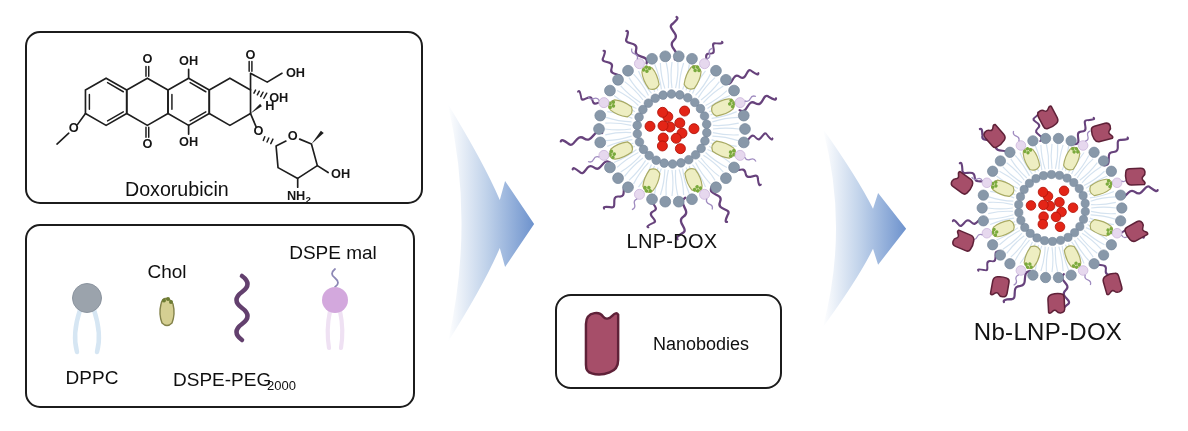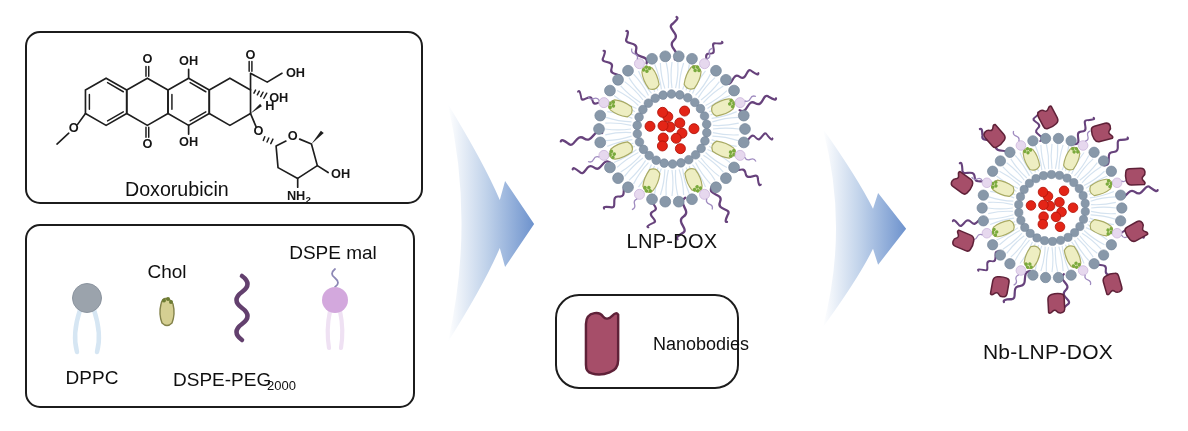--- a/index.html
+++ b/index.html
@@ -2,21 +2,21 @@
 <html style="--ink: #111111; --outline: #1c1c1c; --head: #8898a9; --head_border: #74859a; --tail: #d5e3f0; --dox: #e32517; --dox_border: #b2150b; --chol_fill: #eeeec2; --chol_border: #a9aa63; --chol_dot: #7aaa3d; --peg: #67427c; --mal: #e6d8ee; --mal_border: #cfbade; --mal_stem: #a08cc0; --nanobody: #a64e69; --nanobody_border: #5f2138; --arrow_light: #ffffff; --arrow_mid: #c0d2ea; --arrow_deep: #6d92cd; --dppc_head: #9ba3ac; --dppc_head_border: #8b949f; --dppc_tail: #d6e6f3; --chol_legend_fill: #d5cf92; --chol_legend_border: #83824a; --chol_legend_dot: #6d7c33; --peg_legend: #63406e; --mal_legend_head: #d3a8dd; --mal_legend_tail: #efe1f3; --mal_legend_stem: #8c87b5;"><head>
 <meta charset="utf-8">
 <style>
   html,body{margin:0;padding:0;background:#ffffff;}
   .stage{position:relative;width:1188px;height:431px;background:#fff;overflow:hidden;
          font-family:"Liberation Sans",sans-serif;color:var(--ink,#111);}
   .panel{position:absolute;background:#fff;border:2.5px solid var(--outline,#1c1c1c);
          border-radius:15px;box-sizing:border-box;}
   .box-dox{left:25px;top:31px;width:398px;height:173px;}
   .box-lipids{left:25px;top:224px;width:390px;height:184px;}
-  .box-nb{left:555px;top:294px;width:184px;height:95px;border-width:2px;border-radius:24px;}
+  .box-nb{left:555px;top:294px;width:227px;height:95px;border-width:2px;border-radius:16px;}
   .panel>svg{display:block;width:100%;height:100%;}
   .abs{position:absolute;}
   .plabel{position:absolute;font-weight:normal;font-size:20px;color:#111;text-align:center;
           letter-spacing:.3px;white-space:nowrap;}
   .arrow{position:absolute;}
   
   .bond{stroke:#1e1e1e;stroke-width:1.7;fill:none;stroke-linecap:round;}
   .bond2{stroke:#1e1e1e;stroke-width:1.5;fill:none;stroke-linecap:round;}
   .wedge{fill:#1e1e1e;stroke:none;}
   .chem{font-size:13px;font-weight:600;fill:#161616;text-anchor:middle;}
@@ -602,15 +602,15 @@
         <path d="M -6.5,10 Q -9.5,9.5 -9.5,6 L -9.5,-5.5 Q -9.5,-9.5 -5.5,-10 Q -2.5,-10.3 -1,-8 Q 1,-5.5 4,-8.5 Q 6,-10.5 7.5,-9 L 7.5,4.5 Q 7.5,8.5 3.5,9.7 Q -1.5,11.2 -6.5,10 Z" fill="#a64e69" stroke="#5f2138" stroke-width="1.6" stroke-linejoin="round" transform="translate(118.48994967025011,214.93908270190957) rotate(177)"></path>
         <path d="M -6.5,10 Q -9.5,9.5 -9.5,6 L -9.5,-5.5 Q -9.5,-9.5 -5.5,-10 Q -2.5,-10.3 -1,-8 Q 1,-5.5 4,-8.5 Q 6,-10.5 7.5,-9 L 7.5,4.5 Q 7.5,8.5 3.5,9.7 Q -1.5,11.2 -6.5,10 Z" fill="#a64e69" stroke="#5f2138" stroke-width="1.6" stroke-linejoin="round" transform="translate(59.63990255639608,197.07471968294914) rotate(190)"></path>
         <path d="M -6.5,10 Q -9.5,9.5 -9.5,6 L -9.5,-5.5 Q -9.5,-9.5 -5.5,-10 Q -2.5,-10.3 -1,-8 Q 1,-5.5 4,-8.5 Q 6,-10.5 7.5,-9 L 7.5,4.5 Q 7.5,8.5 3.5,9.7 Q -1.5,11.2 -6.5,10 Z" fill="#a64e69" stroke="#5f2138" stroke-width="1.6" stroke-linejoin="round" transform="translate(22.91012316298098,148.51797404591554) rotate(293)"></path>
         <path d="M -6.5,10 Q -9.5,9.5 -9.5,6 L -9.5,-5.5 Q -9.5,-9.5 -5.5,-10 Q -2.5,-10.3 -1,-8 Q 1,-5.5 4,-8.5 Q 6,-10.5 7.5,-9 L 7.5,4.5 Q 7.5,8.5 3.5,9.7 Q -1.5,11.2 -6.5,10 Z" fill="#a64e69" stroke="#5f2138" stroke-width="1.6" stroke-linejoin="round" transform="translate(21.757615493983067,88.2631764857511) rotate(306)"></path>
         <path d="M -6.5,10 Q -9.5,9.5 -9.5,6 L -9.5,-5.5 Q -9.5,-9.5 -5.5,-10 Q -2.5,-10.3 -1,-8 Q 1,-5.5 4,-8.5 Q 6,-10.5 7.5,-9 L 7.5,4.5 Q 7.5,8.5 3.5,9.7 Q -1.5,11.2 -6.5,10 Z" fill="#a64e69" stroke="#5f2138" stroke-width="1.6" stroke-linejoin="round" transform="translate(55.89649836873683,39.35096765375468) rotate(319)"></path>
         <path d="M -6.5,10 Q -9.5,9.5 -9.5,6 L -9.5,-5.5 Q -9.5,-9.5 -5.5,-10 Q -2.5,-10.3 -1,-8 Q 1,-5.5 4,-8.5 Q 6,-10.5 7.5,-9 L 7.5,4.5 Q 7.5,8.5 3.5,9.7 Q -1.5,11.2 -6.5,10 Z" fill="#a64e69" stroke="#5f2138" stroke-width="1.6" stroke-linejoin="round" transform="translate(111.68454781326243,20.05787143318591) rotate(332)"></path>
         <path d="M -6.5,10 Q -9.5,9.5 -9.5,6 L -9.5,-5.5 Q -9.5,-9.5 -5.5,-10 Q -2.5,-10.3 -1,-8 Q 1,-5.5 4,-8.5 Q 6,-10.5 7.5,-9 L 7.5,4.5 Q 7.5,8.5 3.5,9.7 Q -1.5,11.2 -6.5,10 Z" fill="#a64e69" stroke="#5f2138" stroke-width="1.6" stroke-linejoin="round" transform="translate(167.5641329262502,37.07046817982609) rotate(435)"></path>
         <path d="M -6.5,10 Q -9.5,9.5 -9.5,6 L -9.5,-5.5 Q -9.5,-9.5 -5.5,-10 Q -2.5,-10.3 -1,-8 Q 1,-5.5 4,-8.5 Q 6,-10.5 7.5,-9 L 7.5,4.5 Q 7.5,8.5 3.5,9.7 Q -1.5,11.2 -6.5,10 Z" fill="#a64e69" stroke="#5f2138" stroke-width="1.6" stroke-linejoin="round" transform="translate(202.39141373308948,83.19212667071282) rotate(448)"></path>
       </g>
   </svg>
-  <div class="plabel" style="left:958px;top:340px;width:180px;font-size:21px">Nb-LNP-DOX</div>
+  <div class="plabel" style="left:958px;top:318px;width:180px;font-size:24px">Nb-LNP-DOX</div>
 
 </div>
 
 </body></html>

